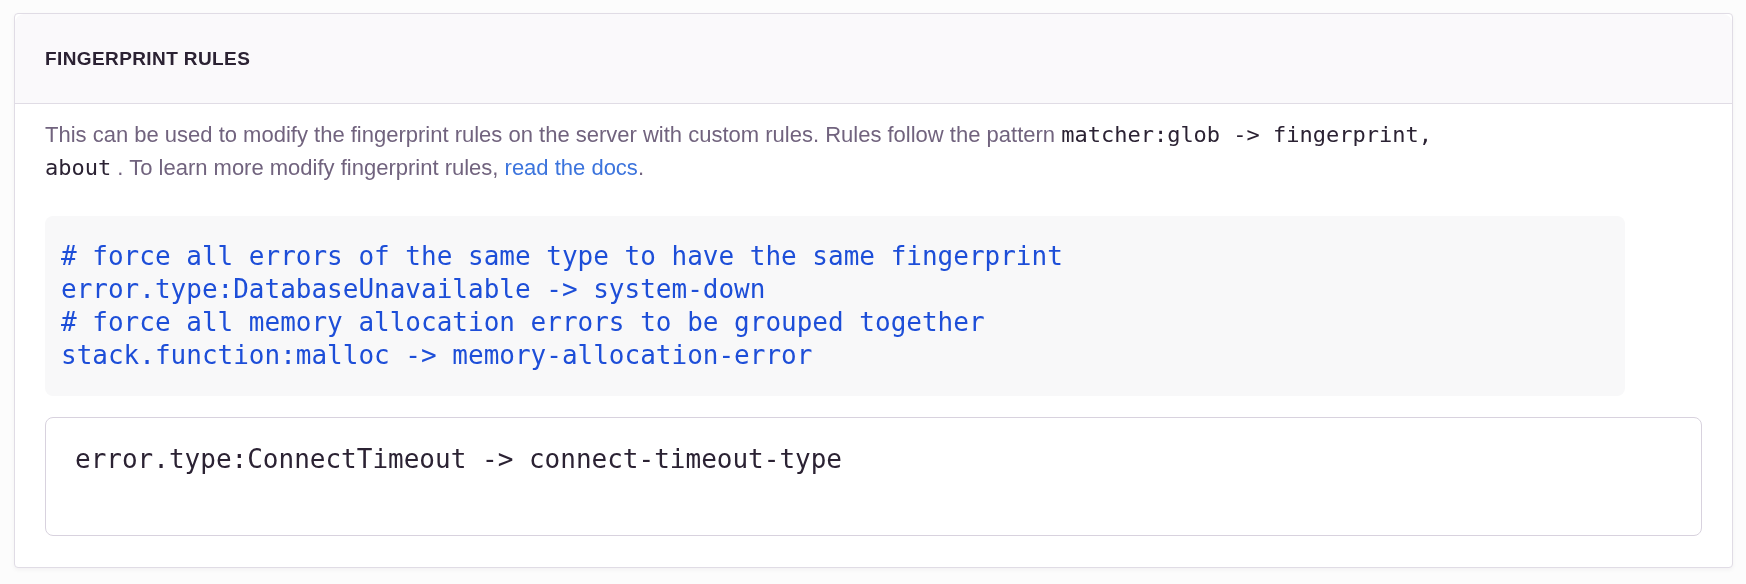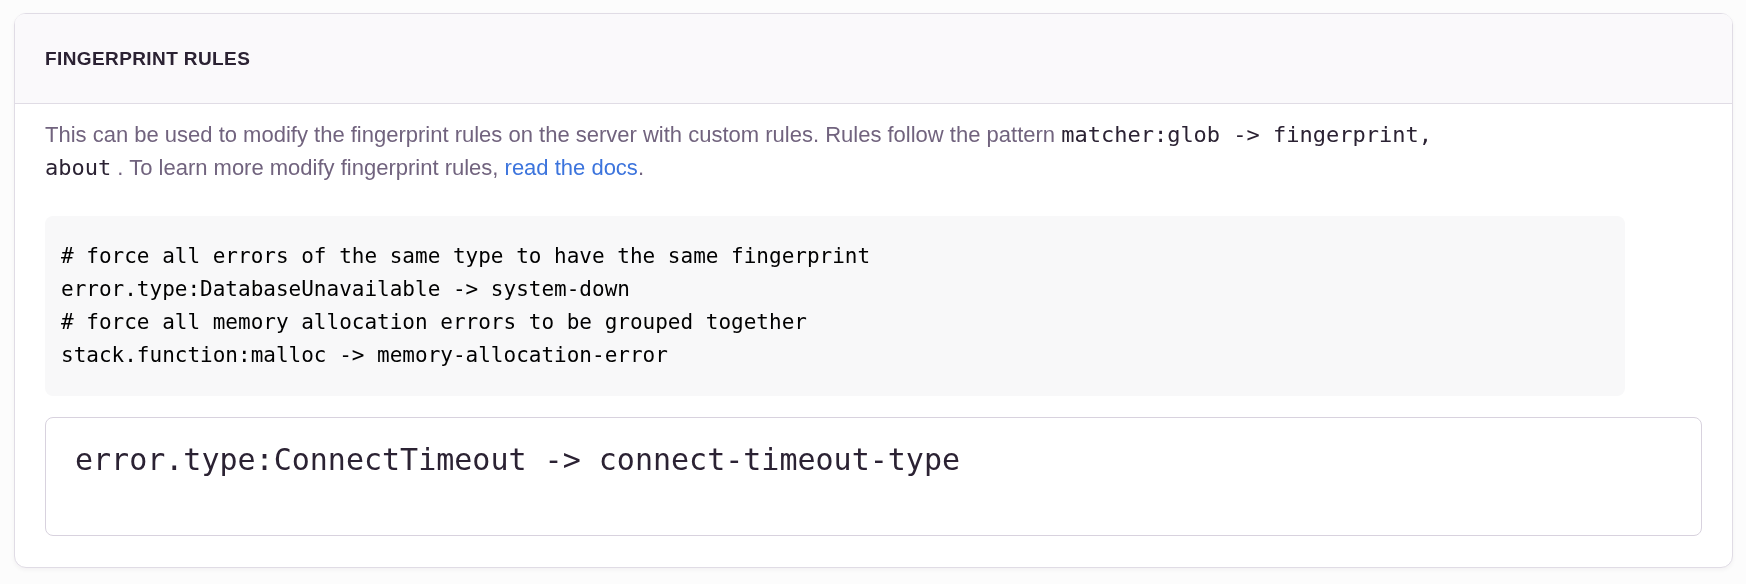--- a/index.html
+++ b/index.html
@@ -16,21 +16,21 @@
     font-family: "Liberation Sans", "DejaVu Sans", sans-serif;
   }
   .panel {
     position: absolute;
     left: 14px;
     top: 13px;
     width: 1719px;
     height: 555px;
     background: #ffffff;
     border: 1px solid #e0dce5;
-    border-radius: 12px;
+    border-radius: 4px;
     box-shadow: 0 2px 4px rgba(43, 34, 51, 0.045);
   }
   .panel-header {
     height: 90px;
     display: flex;
     align-items: center;
     padding: 0 30px;
     background: #faf9fb;
     border-bottom: 1px solid #e0dce5;
     border-radius: 9px 9px 0 0;
@@ -59,36 +59,36 @@
     color: #3c74dd;
     text-decoration: none;
     cursor: pointer;
   }
   .example-code {
     margin: 0 77px 21px 0;
     padding: 24px 16px;
     background: #f8f8f9;
     border-radius: 8px;
     font-family: "DejaVu Sans Mono", "Liberation Mono", monospace;
-    font-size: 21px;
+    font-size: 26px;
     line-height: 33px;
-    color: #000000;
+    color: #1d4ed8;
     white-space: pre;
     overflow: hidden;
   }
   .rules-textarea {
     display: block;
     width: 100%;
     height: 119px;
     padding: 25px 29px;
     background: #ffffff;
     border: 1px solid #d8d2de;
     border-radius: 8px;
     font-family: "DejaVu Sans Mono", "Liberation Mono", monospace;
-    font-size: 30px;
+    font-size: 26px;
     line-height: 33px;
     color: #2b2233;
     resize: none;
     outline: none;
     overflow: hidden;
   }
 </style>
 </head>
 <body>
 

